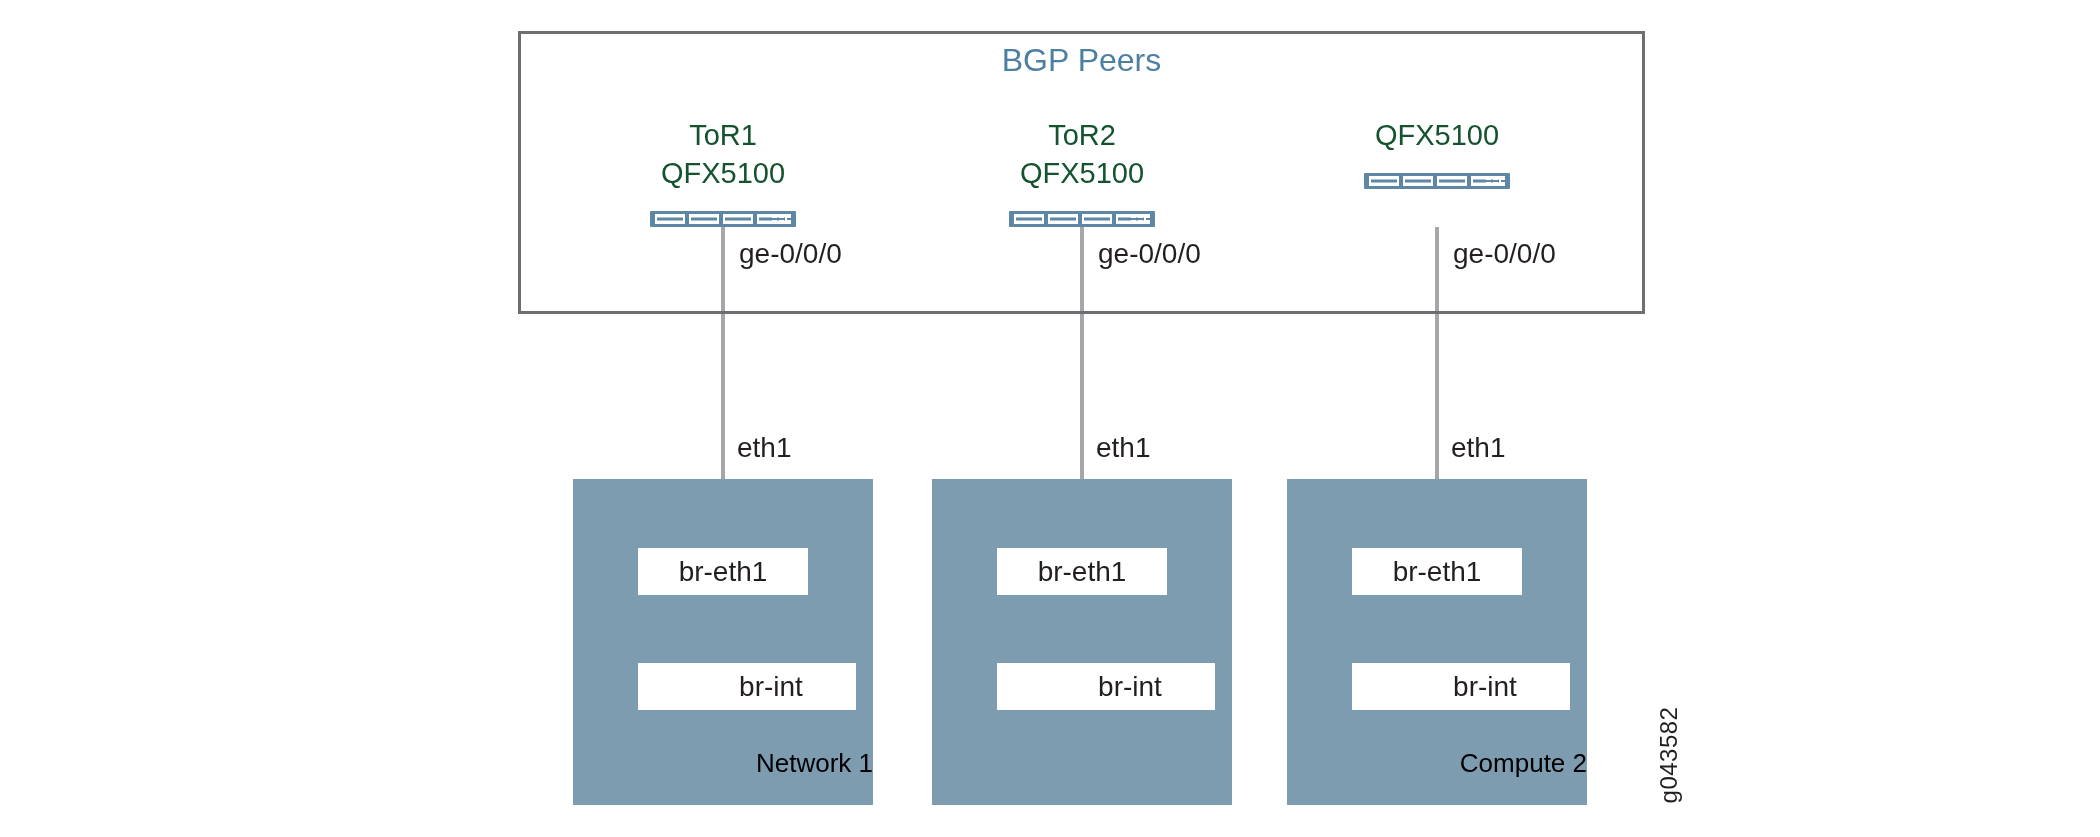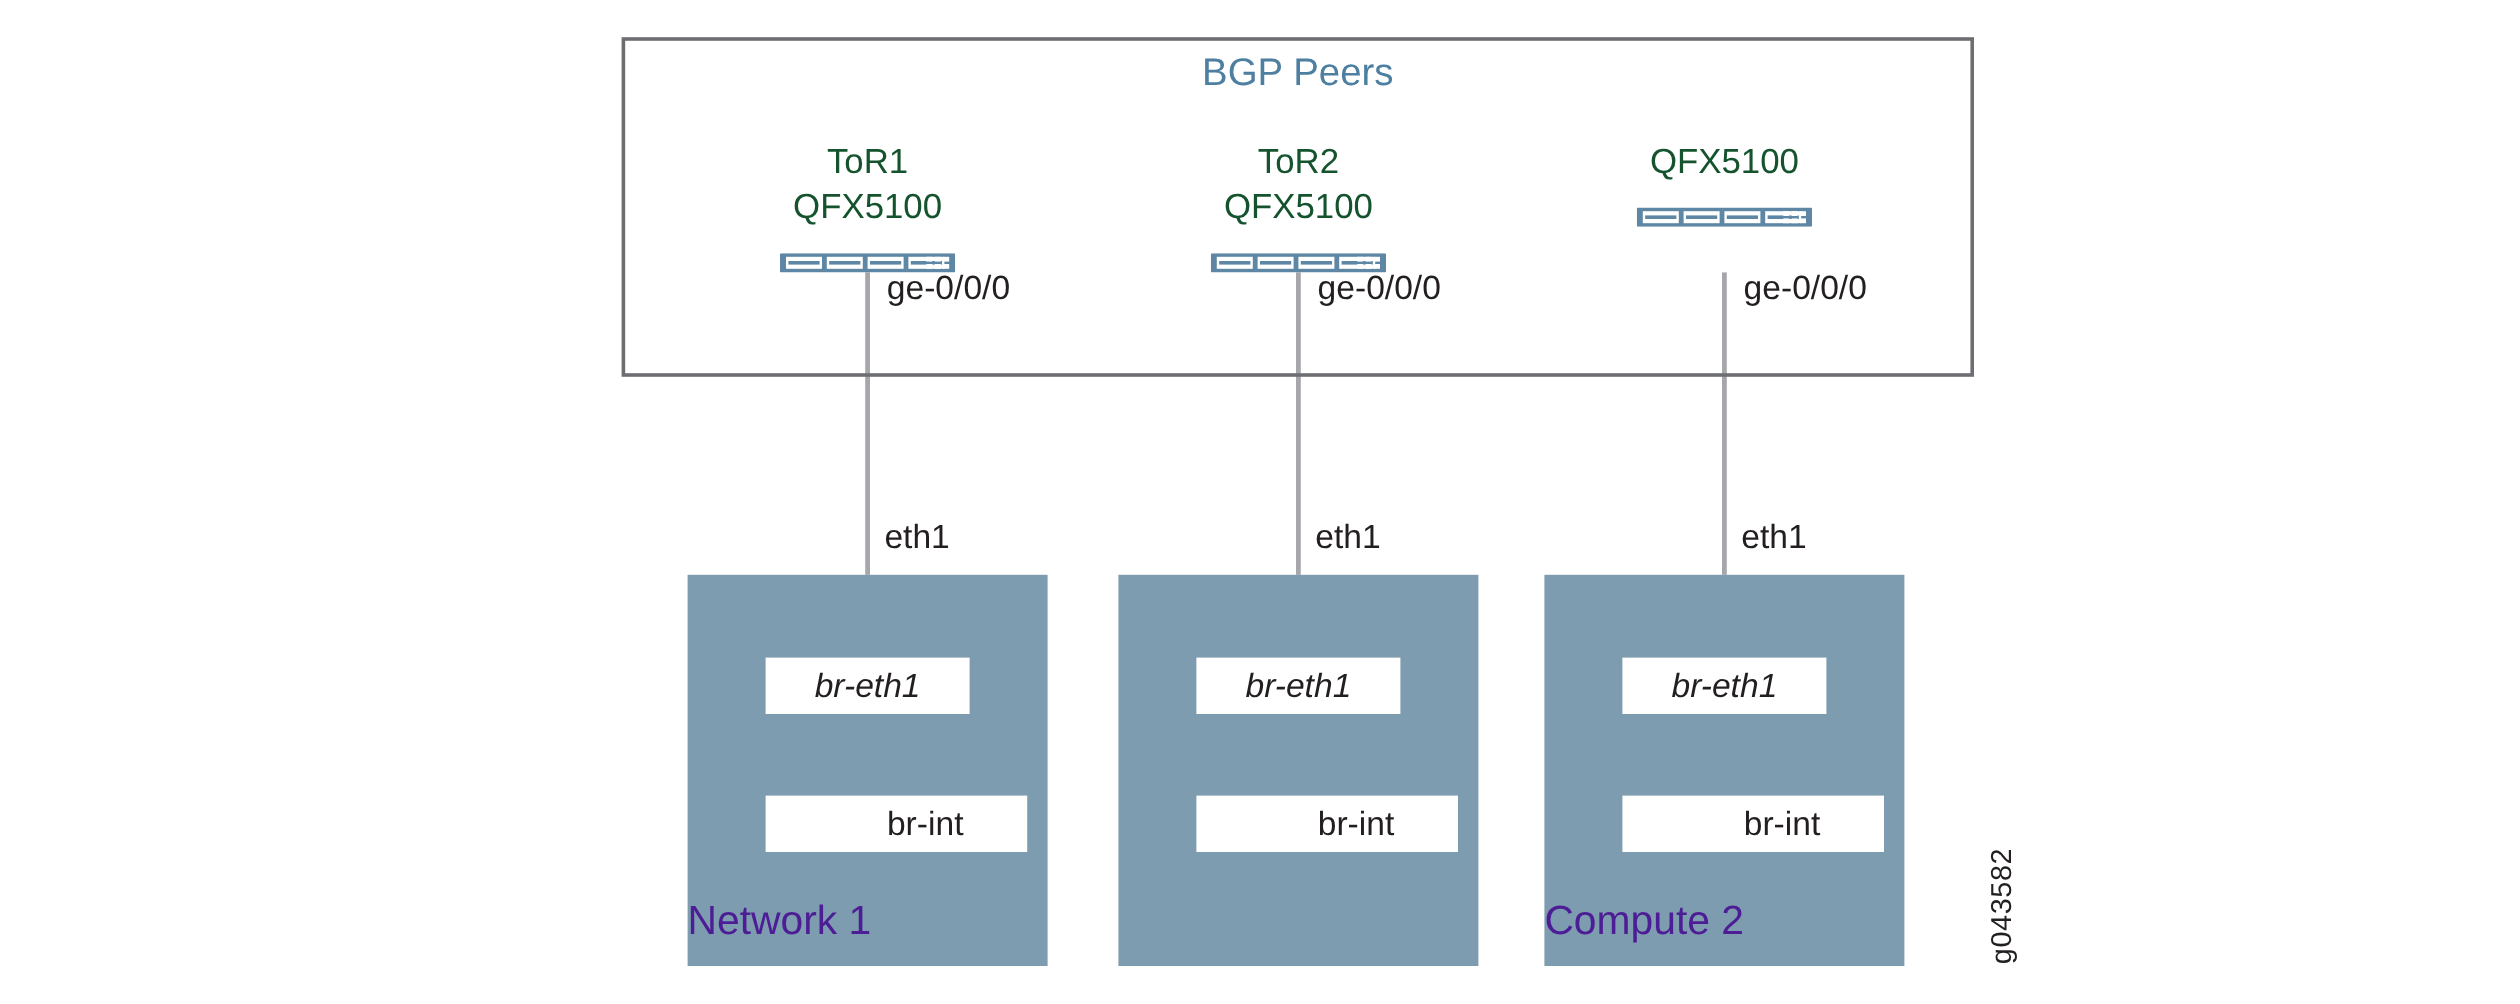--- a/index.html
+++ b/index.html
@@ -64,21 +64,21 @@
   .connector.c3 { left: 1403px; }
 
   
   .port-label, .if-label {
     position: absolute;
     font-size: 28px;
     line-height: 32px;
     color: #231f20;
     white-space: nowrap;
   }
-  .port-label { top: 224px; text-align: center; }
+  .port-label { top: 238px; text-align: center; }
   .port-label.p1 { left: 707px; }
   .port-label.p2 { left: 1066px; }
   .port-label.p3 { left: 1421px; }
   .if-label { top: 432px; }
   .if-label.i1 { left: 705px; }
   .if-label.i2 { left: 1064px; }
   .if-label.i3 { left: 1419px; }
 
   
   .host-box {
@@ -92,30 +92,30 @@
     position: absolute;
     left: 65px;
     width: 170px;
     height: 47px;
     background: #ffffff;
     text-align: center;
     font-size: 28px;
     line-height: 47px;
     color: #231f20;
   }
-  .bridge.b1 { top: 69px; font-style: italic; }
+  .bridge.b1 { top: 69px; }
   .bridge.b2 { top: 184px; padding-left: 48px; }
   .host-name {
     position: absolute;
     top: 269px;
     left: 0;
     width: 100%;
-    text-align: left;
-    font-size: 34px;
-    color: #4c1d95;
+    text-align: right;
+    font-size: 26px;
+    color: #000000;
   }
 
   
   .figure-id {
     position: absolute;
     left: 1577px; top: 741px;
     width: 120px;
     text-align: center;
     font-size: 24px;
     letter-spacing: 0.5px;

